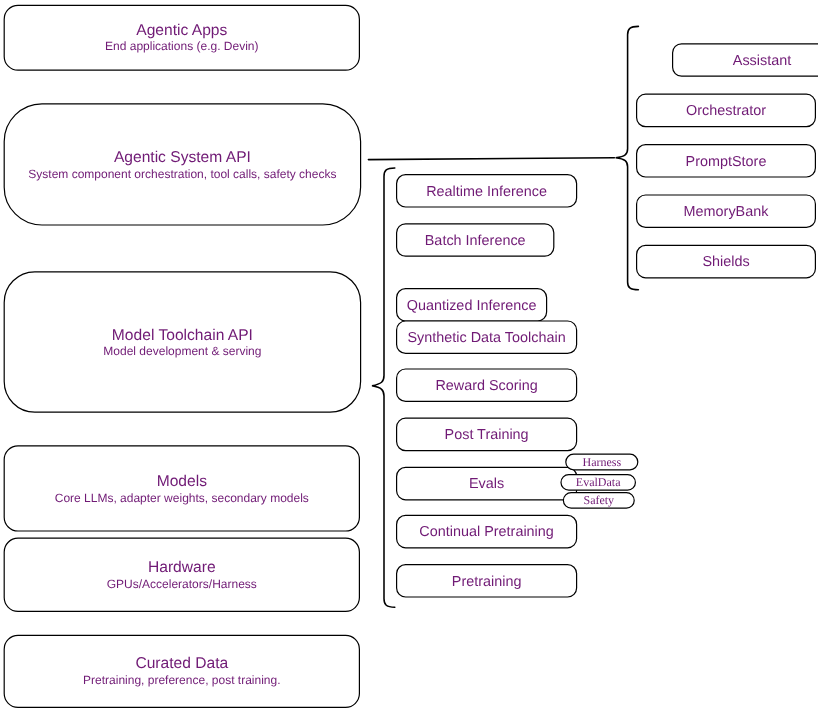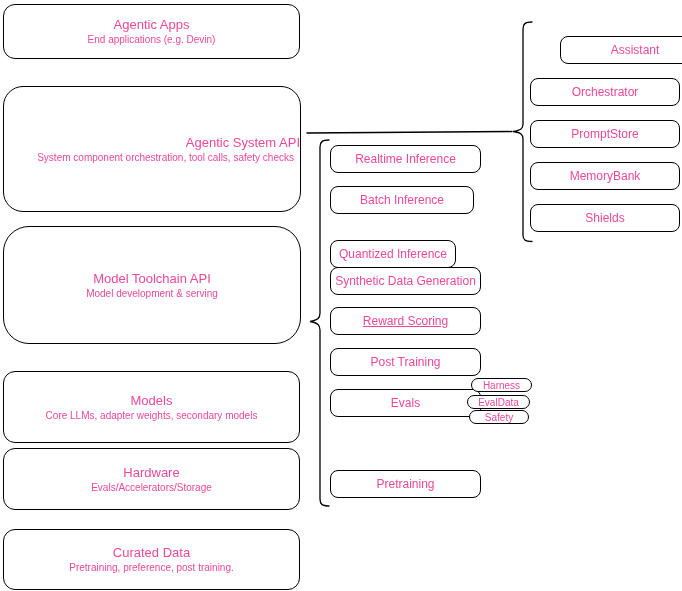--- a/index.html
+++ b/index.html
@@ -1,96 +1,100 @@
 <!DOCTYPE html>
 <html><head>
 <meta charset="utf-8">
 <style>
   html,body { margin:0; padding:0; background:#ffffff; }
   .canvas {
     position:relative; width:682px; height:591px; background:#ffffff;
-    font-family:"Liberation Sans", sans-serif; color:#ec4899; overflow:hidden;
+    font-family:"Liberation Sans", sans-serif; color:#701a75; overflow:hidden;
   }
   svg.lines { position:absolute; left:0; top:0; z-index:1; }
   .box {
     position:absolute; background:#ffffff; border:1.4px solid #000000;
     display:flex; flex-direction:column; align-items:center; justify-content:center;
     text-align:center; box-sizing:border-box; z-index:2;
   }
   .box .title { font-size:13px; line-height:17px; }
   .box .sub   { font-size:10px; line-height:14px; padding:0 6px; }
   .item { font-size:12px; }
   .pill {
     position:absolute; background:#ffffff; border:1.3px solid #000000;
     border-radius:999px; font-size:10px; line-height:11px;
     display:flex; align-items:flex-end; justify-content:center;
     box-sizing:border-box;
+    font-family:Liberation Serif, serif;
   }
 </style>
 </head>
 <body>
 
 <div class="canvas">
 
   <svg class="lines" width="682" height="591" viewBox="0 0 682 591">
     <path d="M307,133 L512,131.5" stroke="#000000" stroke-width="1.3" fill="none" stroke-linecap="round"></path>
     <path d="M329,140 C322,140 320,142 320,147 L320,313 C320,318 318,320 310,321.5 C318,323 320,325 320,330 L320,499 C320,504 322,506 329,506" stroke="#000000" stroke-width="1.3" fill="none" stroke-linecap="round"></path>
     <path d="M532,22 C525,22 523,24 523,29 L523,124 C523,128.5 521,130.5 513,131.5 C521,132.5 523,134.5 523,139 L523,235 C523,239.5 525,241.5 532,241.5" stroke="#000000" stroke-width="1.3" fill="none" stroke-linecap="round"></path>
   </svg>
 
   <div class="box" style="left:3px; top:4px; width:297px; height:55px; border-radius:12px;">
     <div class="title">Agentic Apps</div>
     <div class="sub">End applications (e.g. Devin)</div>
   </div>
 
-  <div class="box" style="left:3px; top:86px; width:298px; height:126px; border-radius:20px;align-items:flex-end;">
+  <div class="box" style="left:3px; top:86px; width:298px; height:102px; border-radius:32px;">
     <div class="title">Agentic System API</div>
     <div class="sub">System component orchestration, tool calls, safety checks</div>
   </div>
 
   <div class="box" style="left:3px; top:226px; width:298px; height:118px; border-radius:26px;">
     <div class="title">Model Toolchain API</div>
     <div class="sub">Model development &amp; serving</div>
   </div>
 
   <div class="box" style="left:3px; top:371px; width:297px; height:72px; border-radius:12px;">
     <div class="title">Models</div>
     <div class="sub">Core LLMs, adapter weights, secondary models</div>
   </div>
 
   <div class="box" style="left:3px; top:448px; width:297px; height:62px; border-radius:12px;">
     <div class="title">Hardware</div>
-    <div class="sub">Evals/Accelerators/Storage</div>
+    <div class="sub">GPUs/Accelerators/Harness</div>
   </div>
 
   <div class="box" style="left:3px; top:529px; width:297px; height:61px; border-radius:12px;">
     <div class="title">Curated Data</div>
     <div class="sub">Pretraining, preference, post training.</div>
   </div>
 
   <div class="box item" style="left:330px; top:145px; width:151px; height:28px; border-radius:8px;">
     <span>Realtime Inference</span>
   </div>
-  <div class="box item" style="left:330px; top:186px; width:144px; height:28px; border-radius:8px;">
+  <div class="box item" style="left:330px; top:186px; width:132px; height:28px; border-radius:8px;">
     <span>Batch Inference</span>
   </div>
   <div class="box item" style="left:330px; top:240px; width:126px; height:28px; border-radius:8px;">
     <span>Quantized Inference</span>
   </div>
   <div class="box item" style="left:330px; top:267px; width:151px; height:28px; border-radius:8px;">
-    <span>Synthetic Data Generation</span>
+    <span>Synthetic Data Toolchain</span>
   </div>
-  <div class="box item" style="left:330px; top:307px; width:151px; height:28px; border-radius:8px;text-decoration:underline;">
+  <div class="box item" style="left:330px; top:307px; width:151px; height:28px; border-radius:8px;">
     <span>Reward Scoring</span>
   </div>
   <div class="box item" style="left:330px; top:389px; width:151px; height:28px; border-radius:8px;">
     <span>Evals</span>
   </div>
   <div class="box item" style="left:330px; top:348px; width:151px; height:28px; border-radius:8px;">
     <span>Post Training</span>
+  </div>
+  <div class="box item" style="left:330px; top:429px; width:151px; height:28px; border-radius:8px;">
+    <span>Continual Pretraining</span>
   </div>
   <div class="box item" style="left:330px; top:470px; width:151px; height:28px; border-radius:8px;">
     <span>Pretraining</span>
   </div>
 
   <div class="pill" style="left:471px; top:378px; width:61px; height:14px; z-index:3;">
     <span>Harness</span>
   </div>
   <div class="pill" style="left:467px; top:395px; width:63px; height:14px; z-index:4;">
     <span>EvalData</span>

